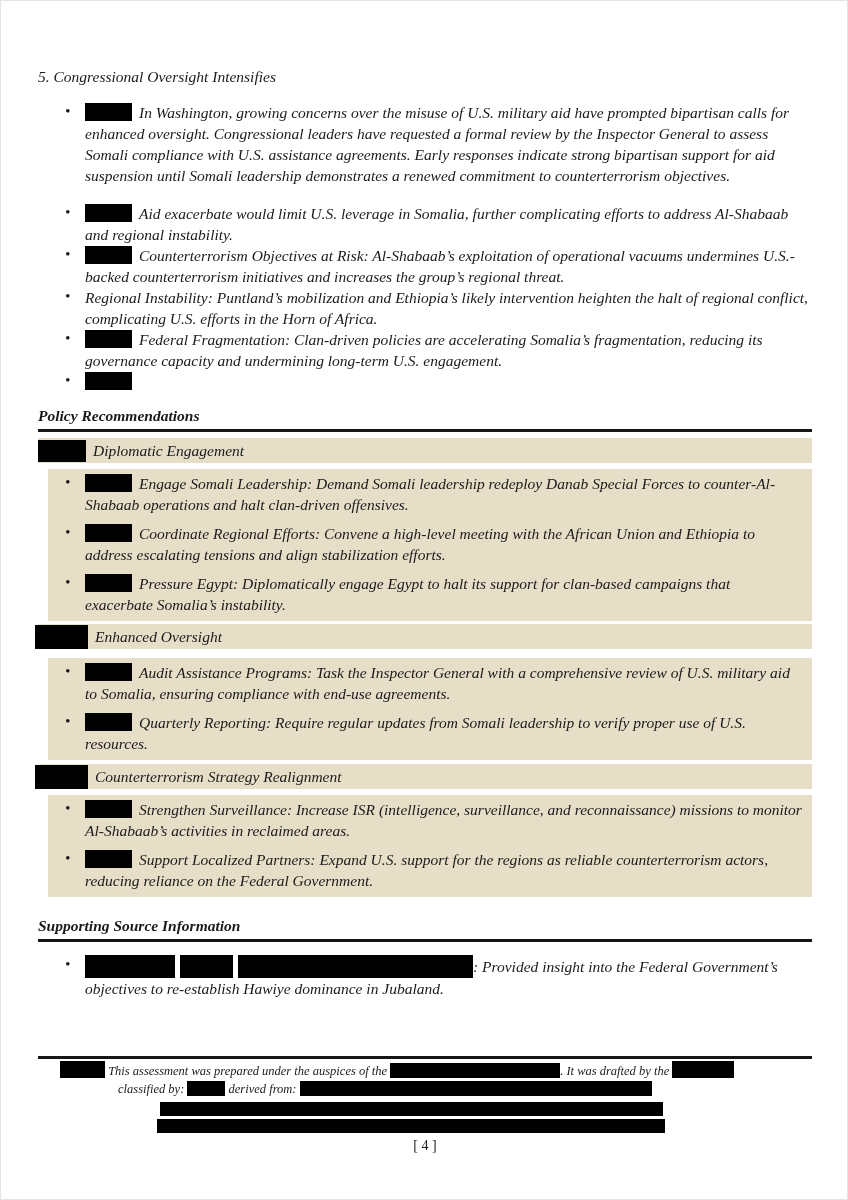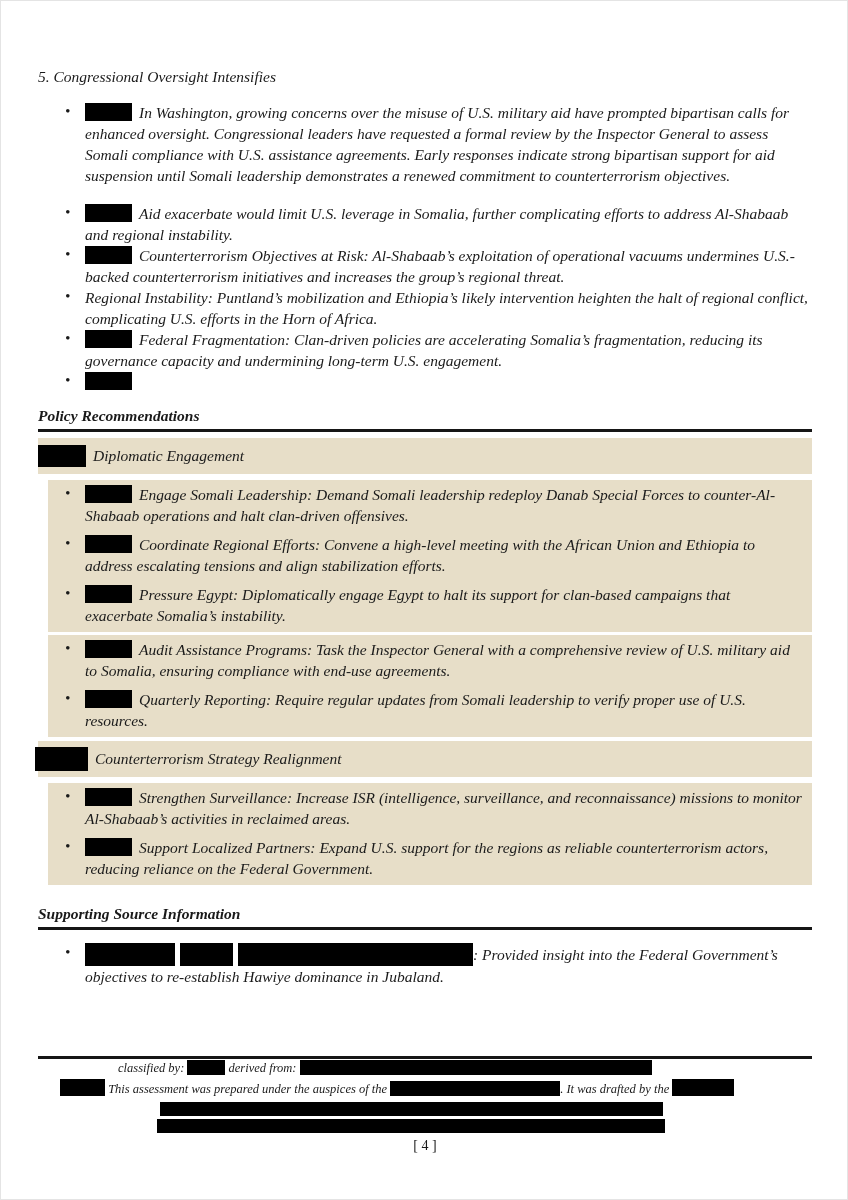--- a/index.html
+++ b/index.html
@@ -21,21 +21,21 @@
 
   .redact{display:inline-block;background:#000;width:47px;height:18px;vertical-align:-3px;margin-right:7px;}
 
   .sec-h{font-weight:bold;font-size:15.5px;line-height:21px;border-bottom:3px solid #161616;padding-bottom:3px;}
   .sec-h.strategic{margin:10px 0 10px 0;}
   .sec-h.policy{margin:13px 0 6px 0;}
   .sec-h.sources{margin:18px 0 13px 0;}
 
   .intro li:first-child{margin-bottom:17px;}
 
-  .grp-row{background:#e7dec8;height:36px;display:flex;align-items:center;font-size:15.5px;}
+  .grp-row{background:#e7dec8;height:25px;display:flex;align-items:center;font-size:15.5px;}
   .grp-row .redact{height:22px;width:48px;margin-right:7px;flex:0 0 auto;}
   .grp-row.offset .redact{margin-left:-3px;width:53px;height:24px;}
   .grp-row.r1{margin-bottom:6px;}
   .grp-row.r2{margin-bottom:9px;}
   .grp-row.r3{margin-bottom:6px;text-align:center;}
 
   .grp-block{background:#e7dec8;margin-left:10px;padding:4px 10px 6px 0;}
   .grp-block .bi{padding-left:37px;}
   .grp-block .bi .mark{left:17px;}
   .grp-block .bi + .bi{margin-top:8px;}
@@ -105,20 +105,24 @@
         <span class="mark">•</span><span class="redact"></span><span>Engage Somali Leadership: Demand Somali leadership redeploy Danab Special Forces to counter-Al-Shabaab operations and halt clan-driven offensives.</span>
       </div>
       <div class="bi">
         <span class="mark">•</span><span class="redact"></span><span>Coordinate Regional Efforts: Convene a high-level meeting with the African Union and Ethiopia to address escalating tensions and align stabilization efforts.</span>
       </div>
       <div class="bi">
         <span class="mark">•</span><span class="redact"></span><span>Pressure Egypt: Diplomatically engage Egypt to halt its support for clan-based campaigns that exacerbate Somalia’s instability.</span>
       </div>
     </div>
 
+    <div class="grp-row offset r2">
+      <span class="redact"></span>
+      <span class="grp-label">Enhanced Oversight</span>
+    </div>
     <div class="grp-block b">
       <div class="bi">
         <span class="mark">•</span><span class="redact"></span><span>Audit Assistance Programs: Task the Inspector General with a comprehensive review of U.S. military aid to Somalia, ensuring compliance with end-use agreements.</span>
       </div>
       <div class="bi">
         <span class="mark">•</span><span class="redact"></span><span>Quarterly Reporting: Require regular updates from Somali leadership to verify proper use of U.S. resources.</span>
       </div>
     </div>
 
     <div class="grp-row offset r3">
@@ -138,29 +142,29 @@
 
     <ul class="blist">
       <li class="bi src-li">
         <span class="mark">•</span><span class="redact r-a"></span><span class="redact r-b"></span><span class="redact r-c"></span><span>: Provided insight into the Federal Government’s objectives to re-establish Hawiye dominance in Jubaland.</span>
       </li>
     </ul>
 
   </div>
 
   <div class="footer">
+    <div class="f-line f1">
+      <span class="f-r fr-lead"></span>
+      <span>This assessment was prepared under the auspices of the</span>
+      <span class="f-r fr-mid"></span><span>. It was drafted by the</span>
+      <span class="f-r fr-end"></span>
+    </div>
     <div class="f-line f2">
       <span>classified by:</span>
       <span class="f-r fr-cls"></span>
       <span>derived from:</span>
       <span class="f-r fr-der"></span>
-    </div>
-    <div class="f-line f1">
-      <span class="f-r fr-lead"></span>
-      <span>This assessment was prepared under the auspices of the</span>
-      <span class="f-r fr-mid"></span><span>. It was drafted by the</span>
-      <span class="f-r fr-end"></span>
     </div>
     <div class="bar bar3"></div>
     <div class="bar bar4"></div>
     <div class="pnum">[ 4 ]</div>
   </div>
 </div>
 
 </body></html>

